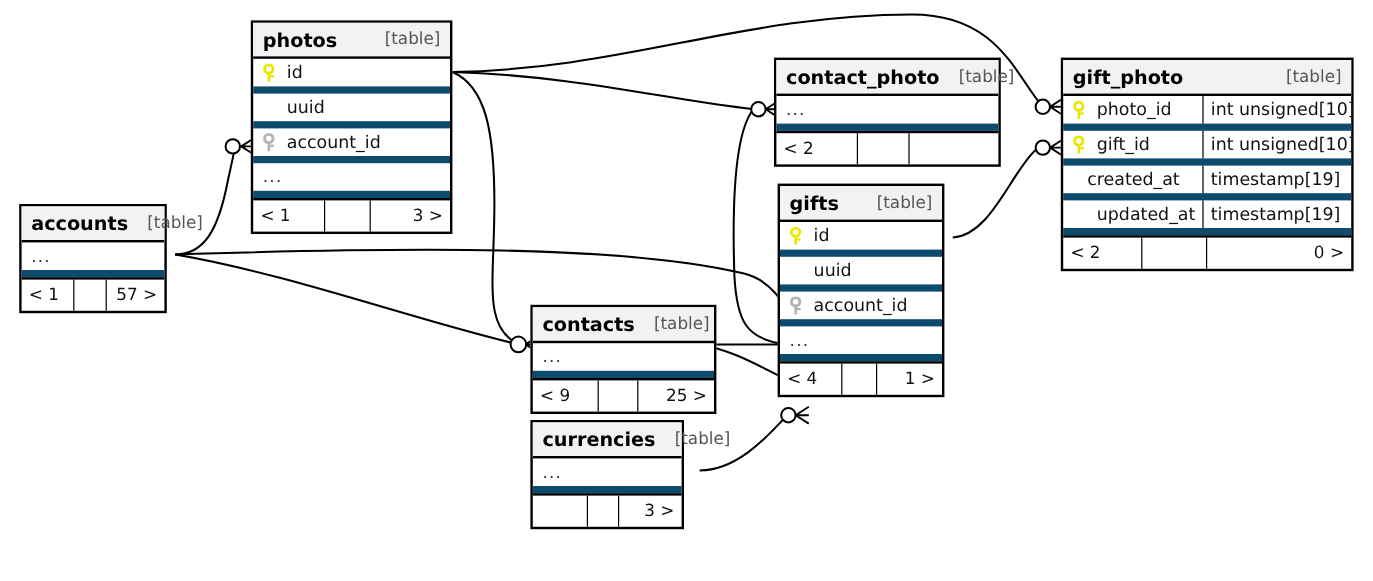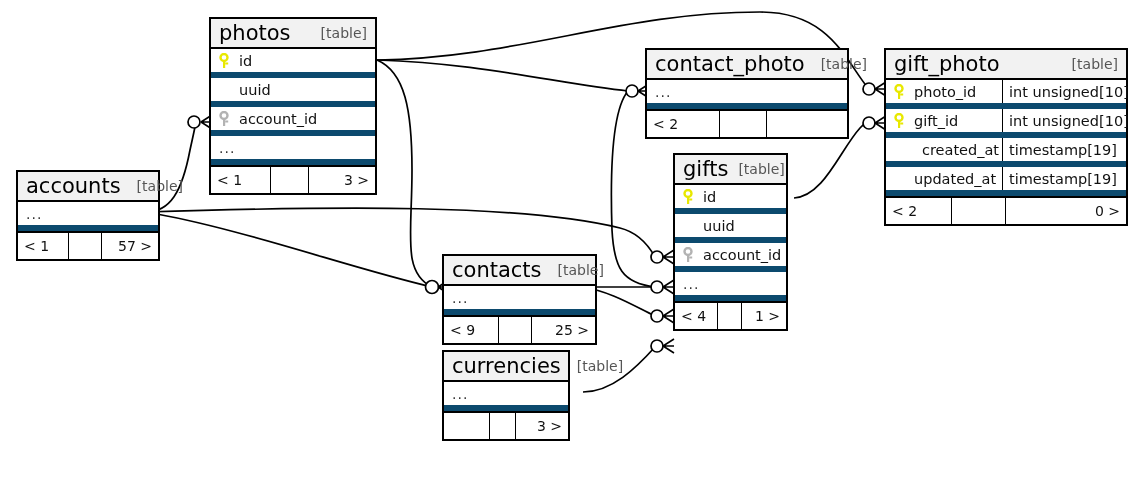--- a/index.html
+++ b/index.html
@@ -25,21 +25,21 @@
   .tbl-title{
     background:#f2f2f2;
     border-bottom:2px solid #000000;
     height:30px;
     display:flex;
     align-items:center;
     padding:0 8px;
     box-sizing:border-box;
     white-space:nowrap;
   }
-  .tbl-name{font-weight:normal;font-size:21px;color:#000;}
+  .tbl-name{font-weight:bold;font-size:16px;color:#000;}
   .tbl-kind{margin-left:auto;color:#555555;font-size:14px;padding-left:10px;}
   .tbl-title.compact .tbl-kind{margin-left:6px;color:#555;}
 
   .row{
     height:29px;
     display:flex;
     align-items:center;
     border-bottom:6px solid #0c4a6e;
     box-sizing:border-box;
     white-space:nowrap;
@@ -194,38 +194,38 @@
         <span class="ellipsis">...</span>
       </span>
     </div>
     <div class="footer-row">
       <div class="fcell left" style="width:36%">&lt; 1</div>
       <div class="fcell mid" style="width:24%"></div>
       <div class="fcell right" style="width:40%">3 &gt;</div>
     </div>
   </div>
 
-  <div class="table-box" id="tbl-accounts" style="left:16px;top:170px;width:144px;">
+  <div class="table-box" id="tbl-accounts" style="left:16px;top:170px;width:123px;">
     <div class="tbl-title compact">
       <span class="tbl-name">accounts</span>
       <span class="tbl-kind">[table]</span>
     </div>
     <div class="row">
       <span class="cell-name">
           <span class="ellipsis">...</span>
         </span>
     </div>
     <div class="footer-row">
       <div class="fcell left" style="width:36%">&lt; 1</div>
       <div class="fcell mid" style="width:24%"></div>
       <div class="fcell right" style="width:40%">57 &gt;</div>
     </div>
   </div>
 
-  <div class="table-box" id="tbl-contact-photo" style="left:645px;top:48px;width:204px;text-align:center;">
+  <div class="table-box" id="tbl-contact-photo" style="left:645px;top:48px;width:189px;text-align:center;">
     <div class="tbl-title compact">
       <span class="tbl-name">contact_photo</span>
       <span class="tbl-kind">[table]</span>
     </div>
     <div class="row">
       <span class="cell-name">
           <span class="ellipsis">...</span>
         </span>
     </div>
     <div class="footer-row">
@@ -260,39 +260,39 @@
               <circle cx="5" cy="4.5" r="3.5" fill="none" stroke="#e8e800" stroke-width="2.4"></circle>
               <rect x="4" y="7" width="2.2" height="8" fill="#e8e800"></rect>
               <rect x="6.2" y="9.5" width="3" height="2" fill="#e8e800"></rect>
             </svg>
           </span>
         <span>gift_id</span>
       </span>
       <span class="cell-type" style="width:124px">int unsigned[10]</span>
     </div>
     <div class="row">
-      <span class="cell-name" style="padding-left:36px">
+      <span class="cell-name" style="padding-left:20px">
         <span>created_at</span>
       </span>
       <span class="cell-type" style="width:124px">timestamp[19]</span>
     </div>
     <div class="row">
       <span class="cell-name" style="padding-left:28px">
         <span>updated_at</span>
       </span>
       <span class="cell-type" style="width:124px">timestamp[19]</span>
     </div>
     <div class="footer-row">
       <div class="fcell left" style="width:27%">&lt; 2</div>
       <div class="fcell mid" style="width:23%"></div>
       <div class="fcell right" style="width:50%">0 &gt;</div>
     </div>
   </div>
 
-  <div class="table-box" id="tbl-gifts" style="left:673px;top:153px;width:115px;text-align:center;">
+  <div class="table-box" id="tbl-gifts" style="left:648px;top:153px;width:139px;text-align:center;">
     <div class="tbl-title">
       <span class="tbl-name">gifts</span>
       <span class="tbl-kind">[table]</span>
     </div>
     <div class="row">
       <span class="cell-name">
         <span class="keyicon">
             <svg width="14" height="16" viewBox="0 0 14 16">
               <circle cx="5" cy="4.5" r="3.5" fill="none" stroke="#e8e800" stroke-width="2.4"></circle>
               <rect x="4" y="7" width="2.2" height="8" fill="#e8e800"></rect>

